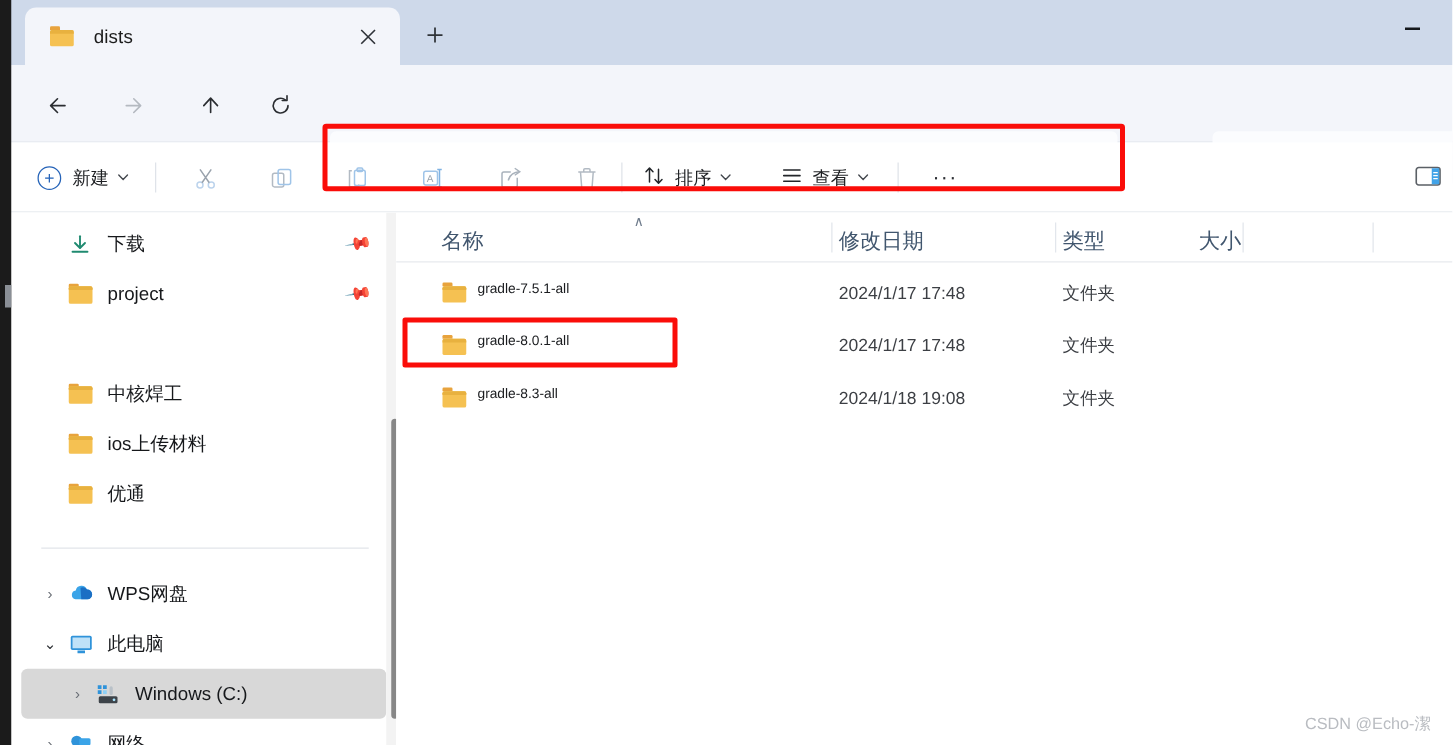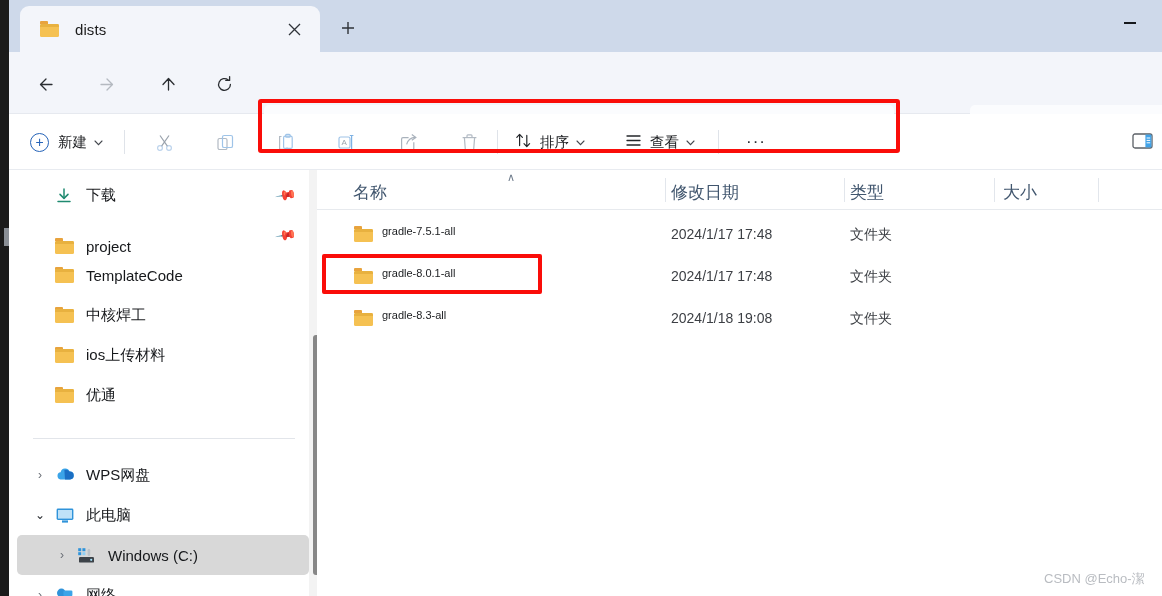--- a/index.html
+++ b/index.html
@@ -501,44 +501,33 @@
         <svg width="18" height="17" viewBox="0 0 18 17" fill="none" stroke="#1f8a70" stroke-width="1.5" stroke-linecap="round" stroke-linejoin="round">
           <path d="M9 2 V11"></path>
             <path d="M5 7.4 L9 11.4 L13 7.4"></path>
             <path d="M3 14.4 H15"></path>
         </svg>
       </span>
       <span class="si-label">下载</span>
       <span class="pin">📌</span>
     </div>
 
-    <div class="side-item" style="top:45px;align-items:flex-end;">
+    <div class="side-item" style="top:45px;">
       <span class="si-arrow"></span>
       <span class="si-ico">
         <span class="folder" style="display:block;width:19px;height:16px;">
           <span class="tabb"></span>
             <span class="body"></span>
             <span class="lip"></span>
         </span>
       </span>
       <span class="si-label">project</span>
       <span class="pin">📌</span>
     </div>
 
-    <div class="side-item" style="top:85px;">
-      <span class="si-arrow"></span>
-      <span class="si-ico">
-        <span class="folder" style="display:block;width:19px;height:16px;">
-          <span class="tabb"></span>
-            <span class="body"></span>
-            <span class="lip"></span>
-        </span>
-      </span>
-      <span class="si-label">TemplateCode</span>
-    </div>
 
     <div class="side-item" style="top:165px;">
       <span class="si-arrow"></span>
       <span class="si-ico">
         <span class="folder" style="display:block;width:19px;height:16px;">
           <span class="tabb"></span>
             <span class="body"></span>
             <span class="lip"></span>
         </span>
       </span>
@@ -627,21 +616,21 @@
 
   <div class="filepane">
     <div class="col-head">
       <span class="sort-caret">∧</span>
       <span class="col-title" style="left:36px;">名称</span>
       <span class="col-div" style="left:348px;"></span>
       <span class="col-title" style="left:354px;">修改日期</span>
       <span class="col-div" style="left:527px;"></span>
       <span class="col-title" style="left:533px;">类型</span>
       <span class="col-div" style="left:677px;"></span>
-      <span class="col-title" style="left:686px;">大小</span>
+      <span class="col-title" style="left:642px;">大小</span>
       <span class="col-div" style="left:781px;"></span>
     </div>
 
     <div class="row" style="top:44px;">
       <span class="row-ico">
         <span class="folder" style="display:block;width:19px;height:16px;">
           <span class="tabb"></span>
             <span class="body"></span>
             <span class="lip"></span>
         </span>

